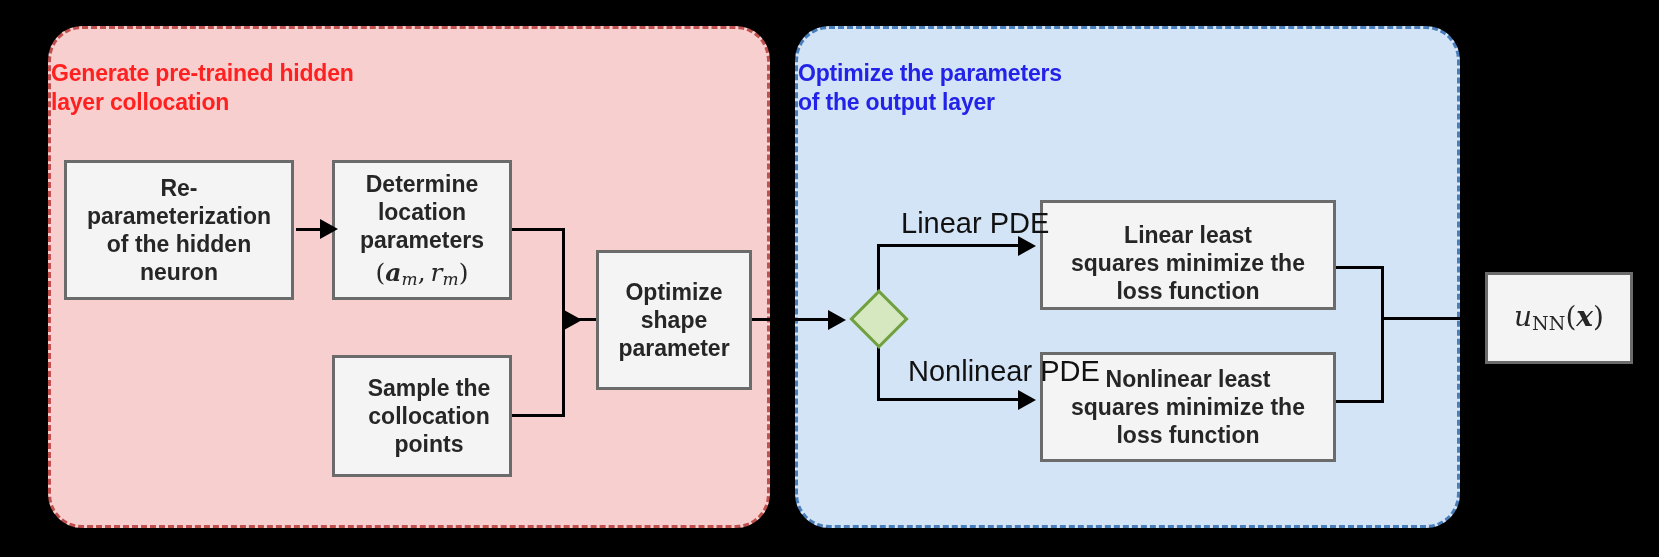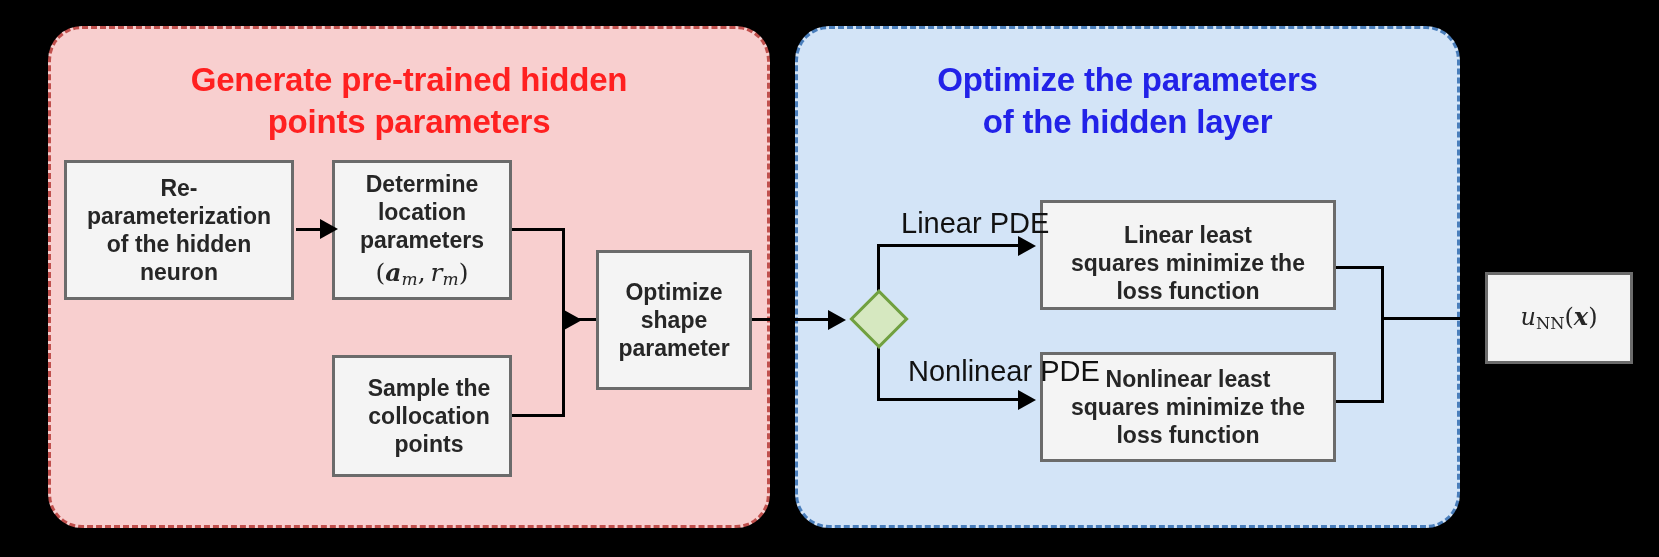--- a/index.html
+++ b/index.html
@@ -37,22 +37,22 @@
     height: 502px;
     background: #d3e4f7;
     border: 3px dashed #4a7ebb;
     padding-left: 8px;
   }
   .panel-title {
     position: absolute;
     left: 0;
     right: 0;
     top: 30px;
-    text-align: center;
-    font-size: 33px;
+    text-align: left;
+    font-size: 23px;
     font-weight: bold;
     line-height: 1.28;
     letter-spacing: -0.2px;
   }
   #panel-left .panel-title { color: #ff2020; }
   #panel-right .panel-title { color: #2222e8; }
 
   
   .box {
     position: absolute;
@@ -129,21 +129,21 @@
   #decision-node { left: 858px; top: 298px; width: 42px; height: 42px; }
 </style>
 </head>
 <body>
 
 <div id="canvas">
 
   <div class="panel" id="panel-left">
     <div class="panel-title">
       <div>Generate pre-trained hidden</div>
-      <div>points parameters</div>
+      <div>layer collocation</div>
     </div>
   </div>
 
   <div class="box" id="box-location">
     <div class="inner">
       <div>Determine</div>
       <div>location</div>
       <div>parameters</div>
       <div class="math mathline" title="(a_m, r_m)"><span class="paren">(</span><span class="bi">a</span><sub>m</sub><span class="paren">, </span><span>r</span><sub>m</sub><span class="paren">)</span></div>
     </div>
@@ -183,21 +183,21 @@
   <div class="conn hline" style="left:510px; top:414px; width:55px;"></div>
   <div class="conn vline" style="left:562px; top:228px; height:189px;"></div>
   <div class="conn hline" style="left:562px; top:318px; width:50px;"></div>
   <svg class="arrowhead" style="left:564px; top:309px;" width="18" height="22" viewBox="0 0 18 22">
     <polygon points="0,1 18,11 0,21" fill="#000000"></polygon>
   </svg>
 
   <div class="panel" id="panel-right">
     <div class="panel-title">
       <div>Optimize the parameters</div>
-      <div>of the hidden layer</div>
+      <div>of the output layer</div>
     </div>
   </div>
 
   <div class="conn hline" style="left:732px; top:318px; width:110px;"></div>
   <svg class="arrowhead" style="left:828px; top:309px;" width="18" height="22" viewBox="0 0 18 22">
     <polygon points="0,1 18,11 0,21" fill="#000000"></polygon>
   </svg>
 
   <div class="diamond" id="decision-node"></div>
 
@@ -232,17 +232,17 @@
     </div>
   </div>
 
   <div class="conn hline" style="left:1334px; top:266px; width:50px;"></div>
   <div class="conn hline" style="left:1334px; top:400px; width:50px;"></div>
   <div class="conn vline" style="left:1381px; top:266px; height:137px;"></div>
   <div class="conn hline" style="left:1381px; top:317px; width:108px;"></div>
 
   <div class="box" id="box-output">
     <div class="inner">
-      <div class="math" style="font-size:24px;" title="u_NN(x)"><span>u</span><sub class="up" style="font-style:normal;">NN</sub><span class="paren">(</span><span class="bi">x</span><span class="paren">)</span></div>
+      <div class="math" style="font-size:28px;" title="u_NN(x)"><span>u</span><sub class="up" style="font-style:normal;">NN</sub><span class="paren">(</span><span class="bi">x</span><span class="paren">)</span></div>
     </div>
   </div>
 
 </div>
 
 </body></html>

